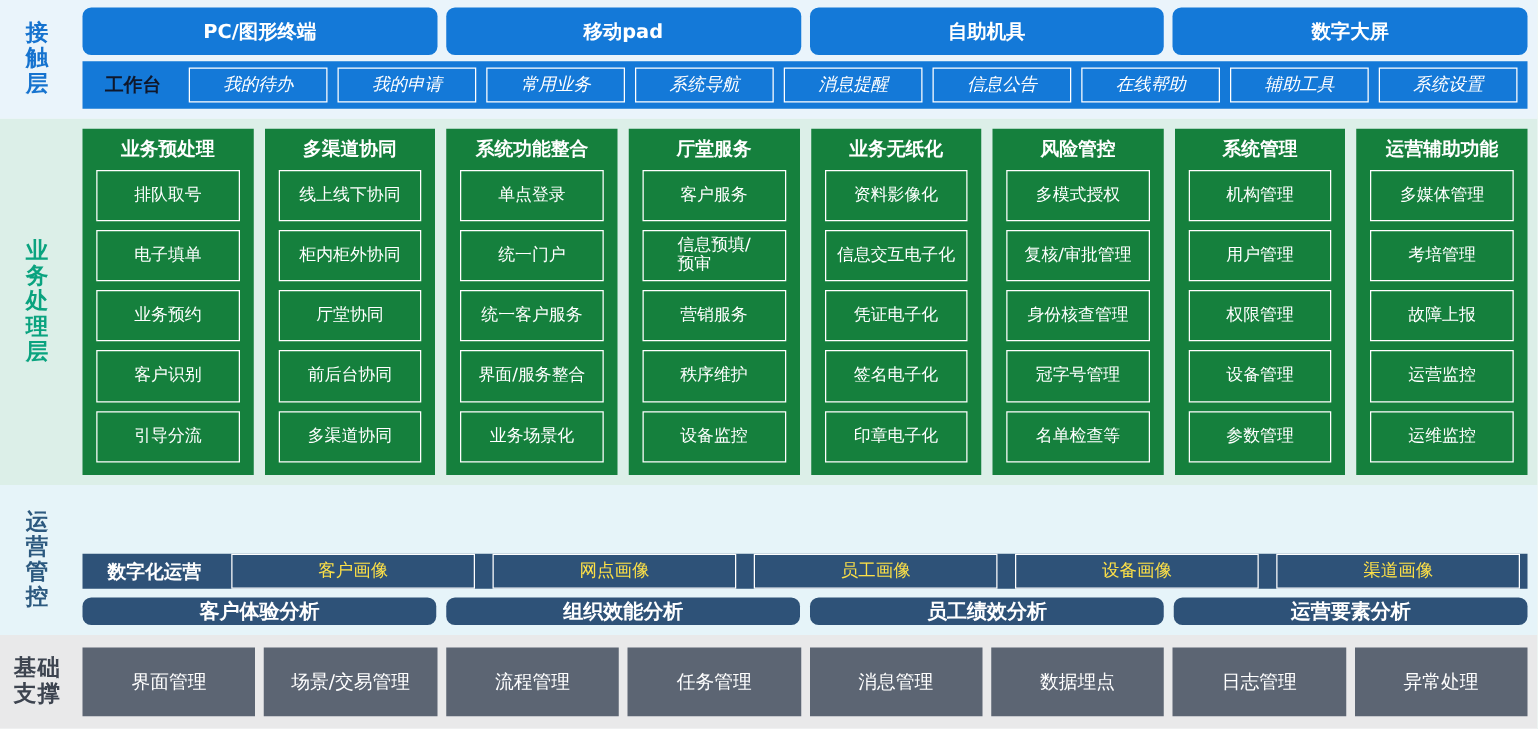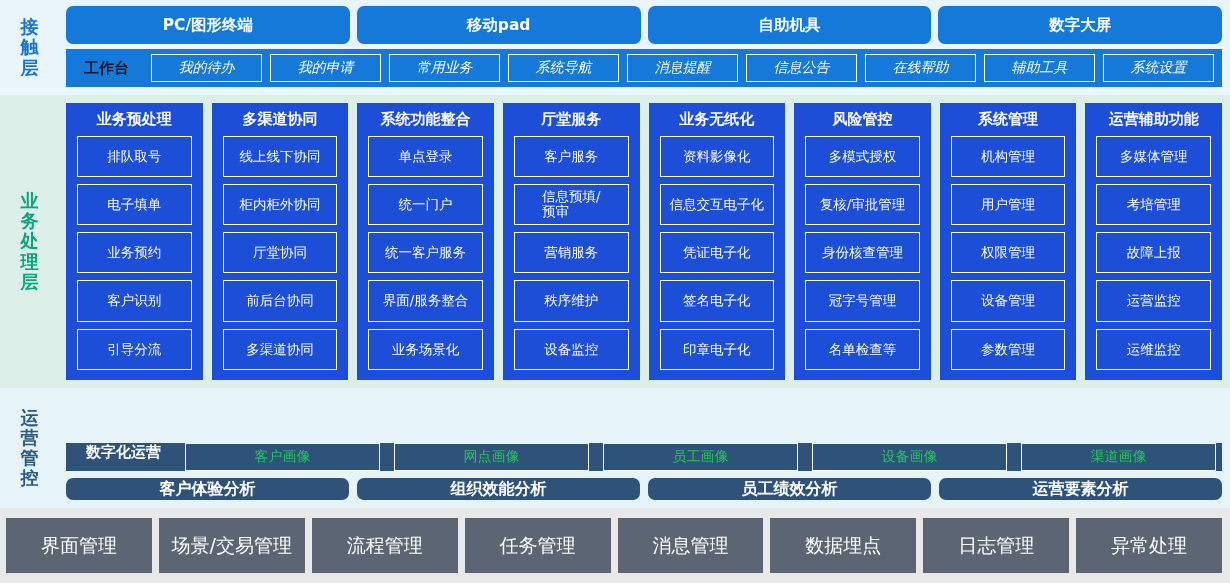--- a/index.html
+++ b/index.html
@@ -48,21 +48,21 @@
     display:flex;align-items:center;justify-content:center;
     color:#fff;font-size:14px;white-space:nowrap;font-style:italic;
   }
 
   
   .biz-layer{height:293px;background:#dcefe8;}
   .biz-layer .layer-label{color:#0aa37f;font-size:18px;}
   .biz-body{padding:8px 8px 8px 6px;}
   .biz-cols{display:flex;gap:9px;height:100%;}
   .biz-col{
-    flex:1 1 0;background:#1d4ed8;
+    flex:1 1 0;background:#15803d;
     display:flex;flex-direction:column;align-items:stretch;
     padding:8px 11px 10px 11px;box-sizing:border-box;gap:7px;
   }
   .biz-col-title{
     color:#ffffff;font-weight:bold;font-size:15px;
     text-align:center;line-height:1.1;margin-bottom:1px;
     white-space:nowrap;
   }
   .biz-item{
     flex:1 1 0;border:1px solid #ffffff;
@@ -71,47 +71,47 @@
     text-align:left;white-space:pre-line;box-sizing:border-box;
     padding:1px 2px;
   }
 
   
   .ops-layer{height:120px;background:#e6f4f9;}
   .ops-layer .layer-label{color:#2c597f;font-size:18px;}
   .ops-body{padding:7px 8px 8px 6px;gap:7px;}
   .ops-row-1{
     height:40px;background:#2e5278;
-    display:flex;align-items:flex-start;padding:0 6px;gap:14px;margin-top:48px;
+    display:flex;align-items:center;padding:0 6px;gap:14px;margin-top:48px;
   }
   .ops-title{
     color:#fff;font-weight:bold;font-size:15px;
     padding:0 10px 0 14px;white-space:nowrap;
   }
   .ops-chip{
     flex:1 1 0;height:26px;border:1px solid #ffffff;
     display:flex;align-items:center;justify-content:center;
-    color:#22c55e;font-size:14px;white-space:nowrap;
+    color:#fde047;font-size:14px;white-space:nowrap;
   }
   .ops-row-2{display:flex;gap:8px;height:43px;}
   .ops-analysis{
     flex:1 1 0;background:#2e5278;border-radius:7px;
     display:flex;align-items:center;justify-content:center;
     color:#fff;font-weight:bold;font-size:16px;
   }
 
   
   .base-layer{height:75px;background:#e9e9ea;}
   .base-layer .layer-label{color:#3d4450;font-size:18px;}
   .base-body{padding:10px 8px 10px 6px;}
   .base-row{display:flex;gap:7px;height:100%;}
   .base-box{
     flex:1 1 0;background:#5c6573;
     display:flex;align-items:center;justify-content:center;
-    color:#ffffff;font-size:19px;white-space:nowrap;
+    color:#ffffff;font-size:15px;white-space:nowrap;
   }
 </style>
 </head>
 <body>
 
 <div class="diagram">
 
   <div class="layer contact-layer">
     <div class="layer-label">
       <div>
@@ -253,20 +253,26 @@
       <div class="ops-row-2">
         <div class="ops-analysis">客户体验分析</div>
         <div class="ops-analysis">组织效能分析</div>
         <div class="ops-analysis">员工绩效分析</div>
         <div class="ops-analysis">运营要素分析</div>
       </div>
     </div>
   </div>
 
   <div class="layer base-layer">
+    <div class="layer-label">
+      <div>
+        <span>基础</span>
+        <span>支撑</span>
+      </div>
+    </div>
     <div class="layer-body base-body">
       <div class="base-row">
         <div class="base-box">界面管理</div>
         <div class="base-box">场景/交易管理</div>
         <div class="base-box">流程管理</div>
         <div class="base-box">任务管理</div>
         <div class="base-box">消息管理</div>
         <div class="base-box">数据埋点</div>
         <div class="base-box">日志管理</div>
         <div class="base-box">异常处理</div>

